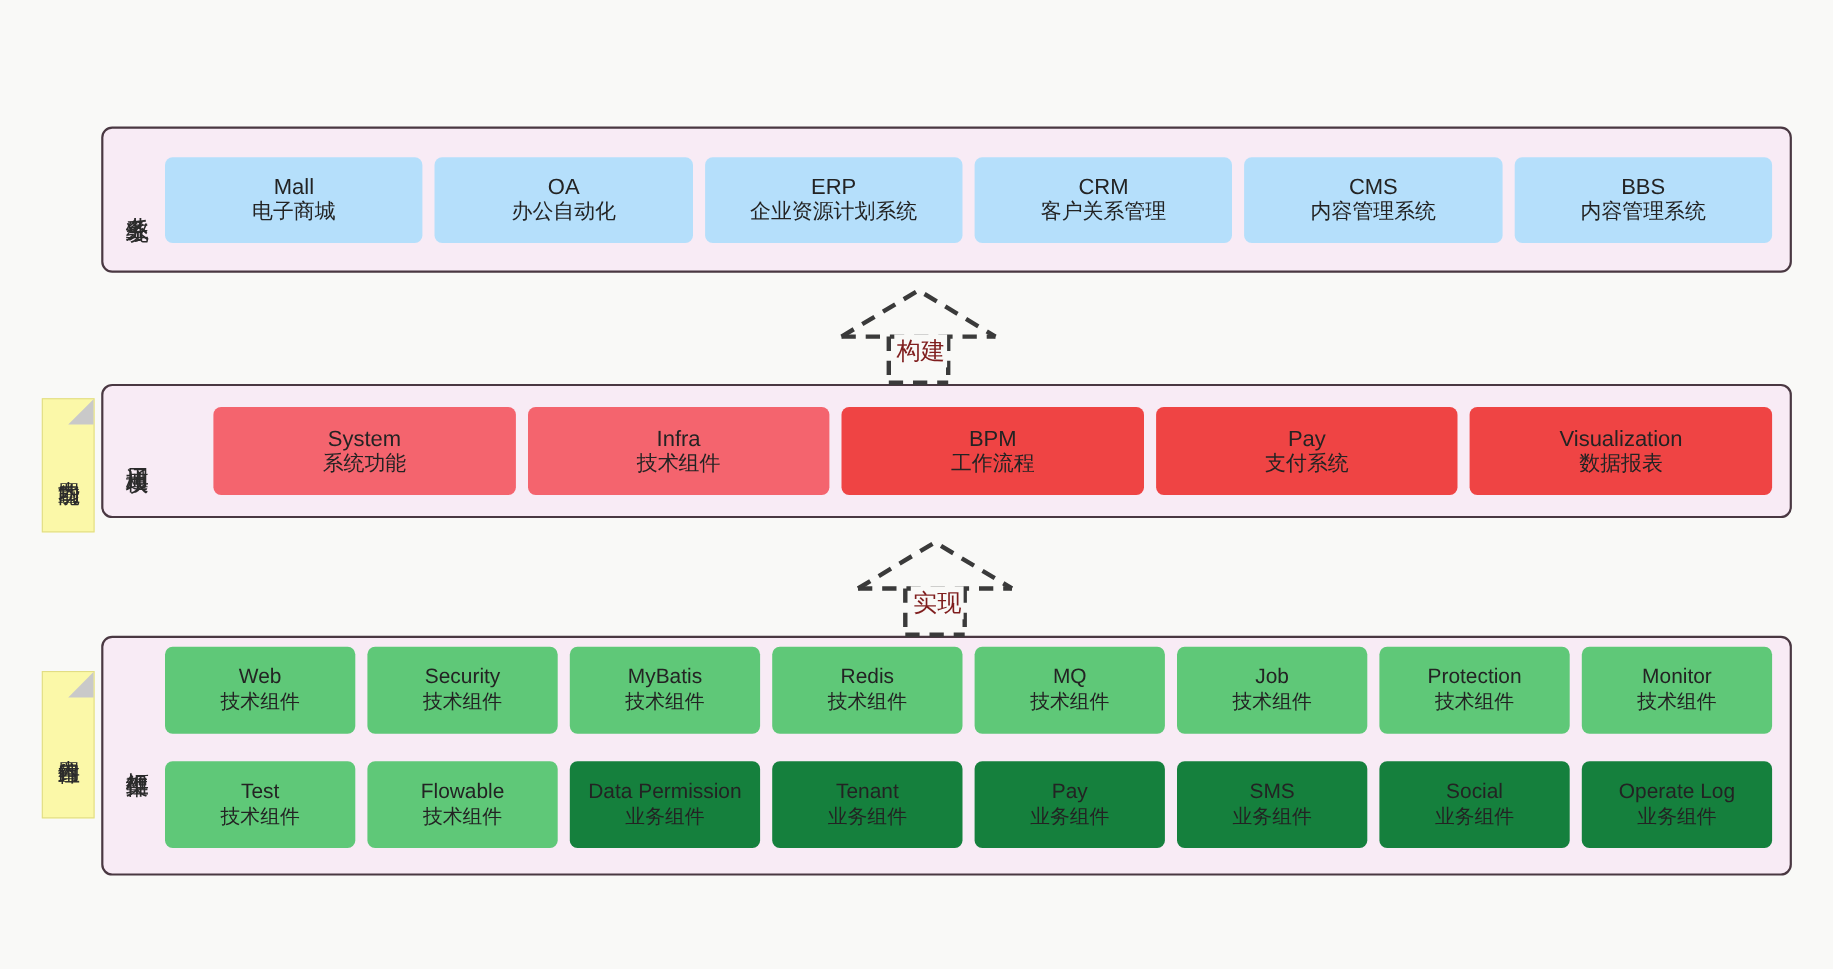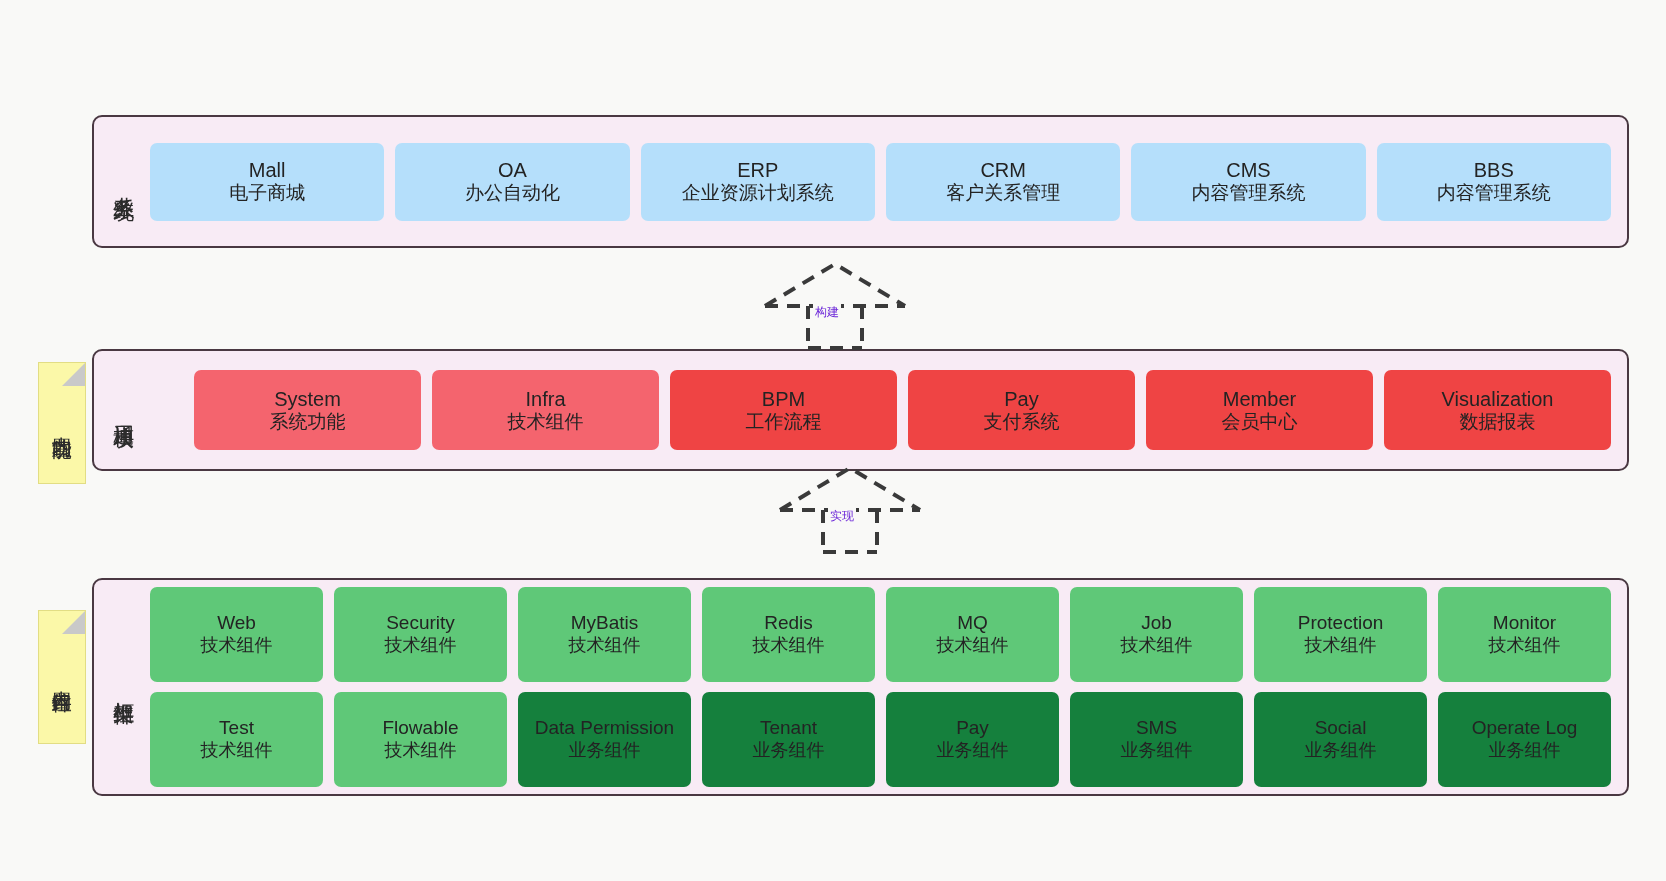--- a/index.html
+++ b/index.html
@@ -64,21 +64,21 @@
     line-height: 1.2;
     padding: 6px 4px;
   }
   .node .t { font-size: 20px; }
   .node .s { font-size: 19px; }
 
   .tier-1 .node { height: 78px; background: #b5dffb; }
   .tier-2 .node { height: 80px; }
   .tier-2 .node.accent { background: #f4646e; }
   .tier-2 .node.soft   { background: #ef4444; }
-  .tier-3 .node { height: 95px; }
+  .tier-3 .node { height: 79px; }
   .tier-3 .node.tech { background: #5fc878; }
   .tier-3 .node.biz  { background: #15803d; }
   .tier-3 .node .t { font-size: 19px; }
   .tier-3 .node .s { font-size: 18px; }
 
   
   .sticky {
     position: absolute;
     width: 48px;
     background: #fbf8a8;
@@ -102,22 +102,22 @@
     border-width: 0 0 23px 23px;
     border-style: solid;
     border-color: transparent transparent #c9c9c9 transparent;
   }
 
   
   .arrow { position: absolute; z-index: 3; }
   .arrow svg { display: block; overflow: visible; }
   .arrow-label {
     position: absolute;
-    font-size: 12px;
-    color: #6d28d9;
+    font-size: 22px;
+    color: #7f1d1d;
     background: #f9f9f7;
     padding: 0 2px;
     white-space: nowrap;
   }
 </style>
 </head>
 <body>
 
 <div id="stage">
 
@@ -176,31 +176,27 @@
       </div>
       <div class="node soft">
         <span class="t">BPM</span>
         <span class="s">工作流程</span>
       </div>
       <div class="node soft">
         <span class="t">Pay</span>
         <span class="s">支付系统</span>
       </div>
       <div class="node soft">
-        <span class="t">Member</span>
-        <span class="s">会员中心</span>
-      </div>
-      <div class="node soft">
         <span class="t">Visualization</span>
         <span class="s">数据报表</span>
       </div>
     </div>
   </div>
 
-  <div class="arrow" style="left:770px; top:462px; width:160px; height:92px;">
+  <div class="arrow" style="left:770px; top:487px; width:160px; height:92px;">
     <svg width="160" height="92" viewBox="0 0 160 92">
       <path d="M10 48 L80 6 L150 48" fill="none" stroke="#3a3a3a" stroke-width="4" stroke-dasharray="13 9" stroke-linecap="butt"></path>
       <path d="M10 48 L150 48" fill="none" stroke="#3a3a3a" stroke-width="4" stroke-dasharray="13 9"></path>
       <path d="M53 48 L53 92 M107 48 L107 92 M53 90 L107 90" fill="none" stroke="#3a3a3a" stroke-width="4" stroke-dasharray="13 9"></path>
     </svg>
     <span class="arrow-label" style="left:58px; top:46px;">实现</span>
   </div>
 
   <div class="sticky" style="left:38px; top:610px; height:134px;">
     <span>内置组件</span>

